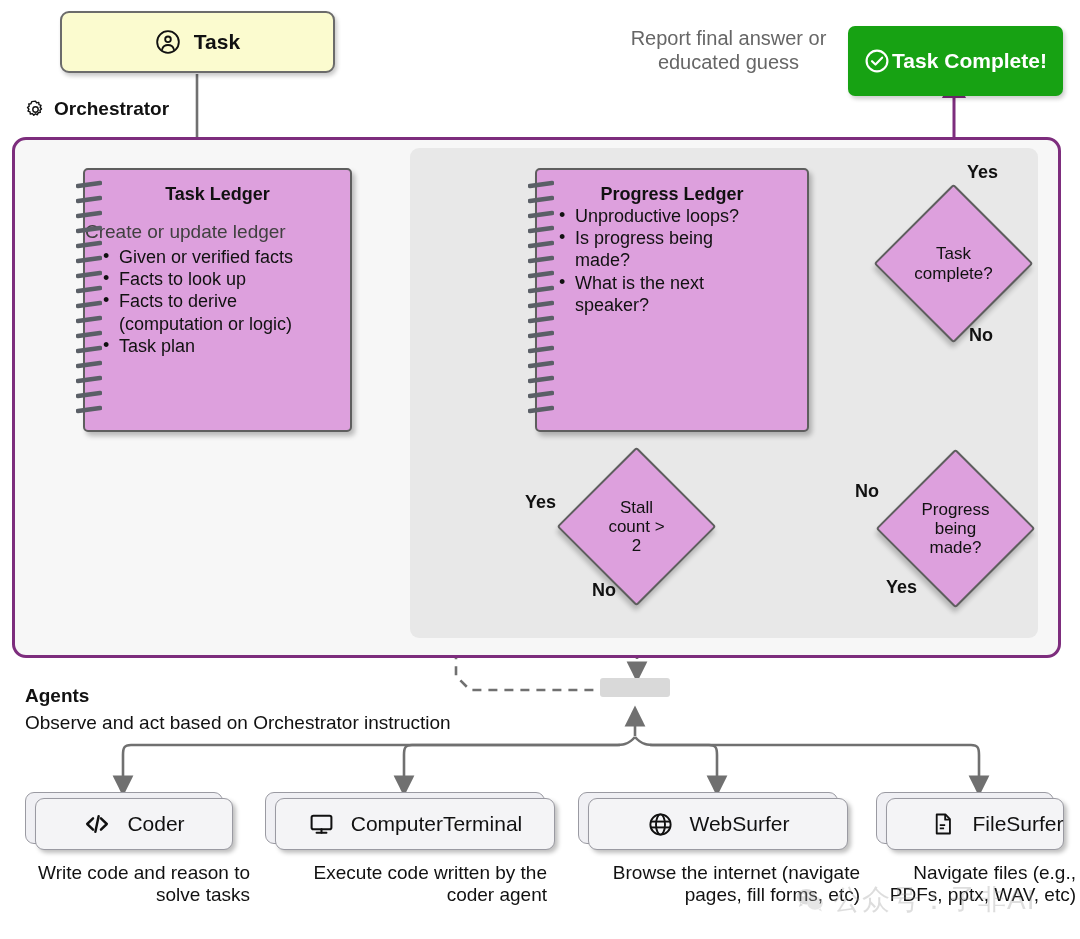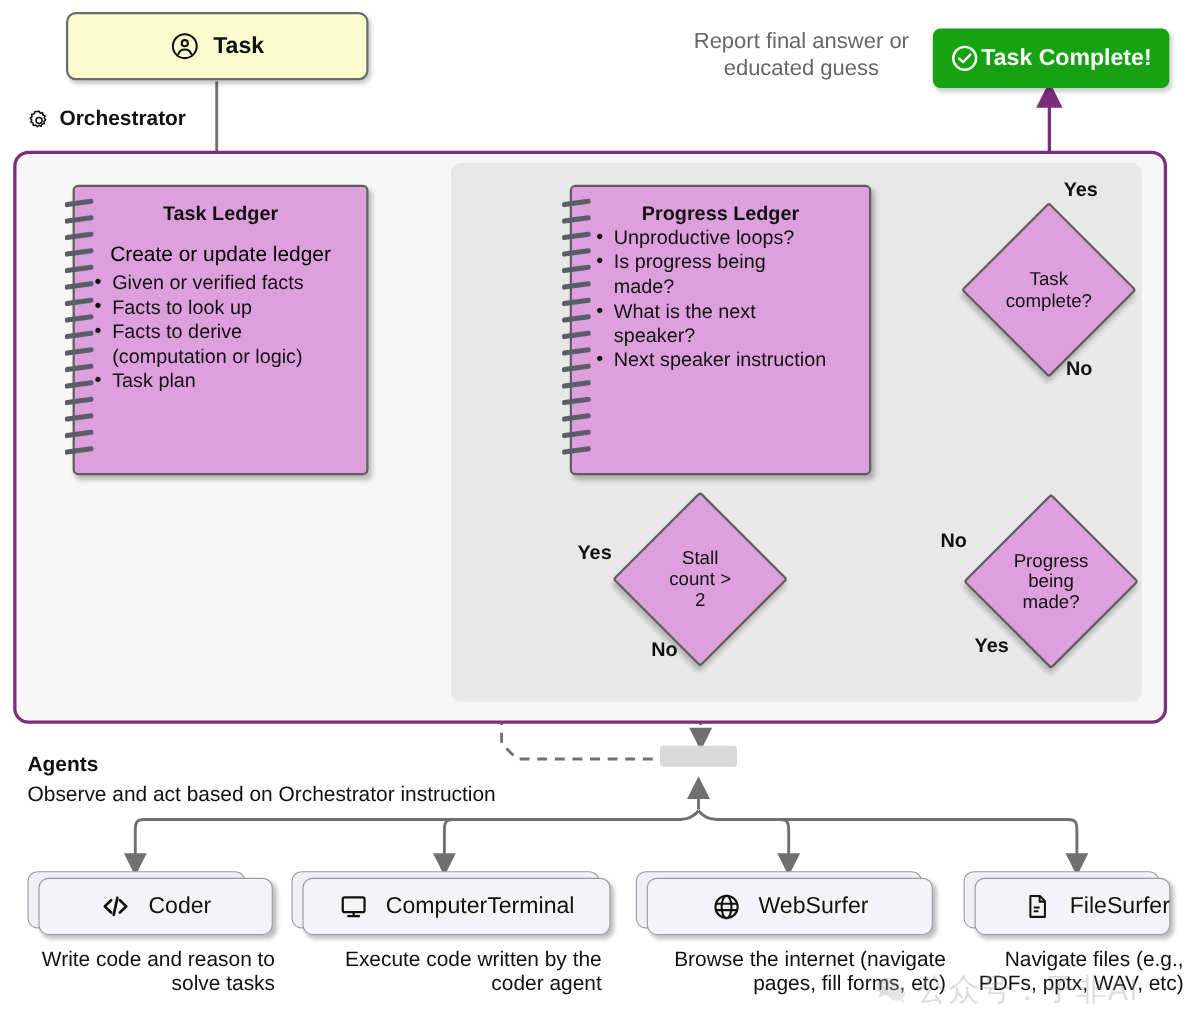--- a/index.html
+++ b/index.html
@@ -29,24 +29,25 @@
   }
   .inner-panel{
     left:410px;top:148px;width:628px;height:490px;
     background:#e8e8e8;border-radius:9px;
   }
 
   
   .ledger{
     background:#dda0dd;border:2px solid #5e5e5e;border-radius:5px;
     box-shadow:3px 4px 5px rgba(0,0,0,.25);
+    margin-left:17px;
   }
   .ledger .spiral{position:absolute;left:-9px;top:10px;bottom:10px;width:26px;}
   .ledger-title{text-align:center;font-size:18px;font-weight:bold;color:#111;margin:14px 0 0 0;}
-  .ledger-sub{text-align:center;font-size:19px;color:#000000;margin:16px 0 4px 0;}
+  .ledger-sub{font-size:19px;color:#404040;margin:16px 0 4px 0;}
   .ledger ul{margin:0;padding:0 8px 0 34px;list-style:none;}
   .ledger li{font-size:18px;color:#111;line-height:1.18;margin:1px 0;position:relative;}
   .ledger li:before{content:"\2022";position:absolute;left:-16px;top:-1px;font-size:18px;}
   .ledger li.cont:before{content:"";}
 
   .task-ledger{left:66px;top:168px;width:269px;height:264px;}
   .prog-ledger{left:518px;top:168px;width:274px;height:264px;}
   .prog-ledger ul{padding-left:38px;}
 
   
@@ -70,21 +71,21 @@
   .elabel{font-size:18px;font-weight:bold;color:#111;white-space:nowrap;}
 
   
   .report-txt{
     left:606px;top:26px;width:245px;text-align:center;
     font-size:20px;color:#666;line-height:1.2;
   }
 
   
   .complete-btn{
-    left:848px;top:26px;width:215px;height:54px;
+    left:848px;top:26px;width:215px;height:70px;
     background:#17a213;border-radius:7px;
     display:flex;align-items:center;justify-content:center;gap:2px;
     box-shadow:2px 3px 4px rgba(0,0,0,.2);
   }
   .complete-btn .lbl{font-size:21px;font-weight:bold;color:#fff;}
 
   
   .agents-title{left:25px;top:685px;font-size:19px;font-weight:bold;color:#111;}
   .agents-sub{left:25px;top:712px;font-size:19px;color:#111;}
 
@@ -99,21 +100,21 @@
   }
   .agent-stackback{
     background:#f0f0f4;border:1.5px solid #9a9aa2;border-radius:9px;
   }
   .agent-card .lbl{font-size:21px;color:#111;}
   .agent-desc{
     text-align:right;font-size:19px;color:#111;line-height:1.18;
   }
 
   .ag1-back{left:25px;top:792px;width:198px;height:52px;}
-  .ag1{left:35px;top:798px;width:213px;height:52px;}
+  .ag1{left:35px;top:798px;width:198px;height:52px;}
   .ag1-desc{left:0px;top:862px;width:250px;}
 
   .ag2-back{left:265px;top:792px;width:280px;height:52px;}
   .ag2{left:275px;top:798px;width:280px;height:52px;}
   .ag2-desc{left:264px;top:862px;width:283px;}
 
   .ag3-back{left:578px;top:792px;width:260px;height:52px;}
   .ag3{left:588px;top:798px;width:260px;height:52px;}
   .ag3-desc{left:570px;top:862px;width:290px;}
 
@@ -287,21 +288,20 @@
         <line x1="2" y1="231" x2="24" y2="228"></line>
       </g>
     </svg>
     <div class="ledger-title">Progress Ledger</div>
     <ul>
       <li>Unproductive loops?</li>
       <li>Is progress being</li>
       <li class="cont">made?</li>
       <li>What is the next</li>
       <li class="cont">speaker?</li>
-      <li>Next speaker instruction</li>
     </ul>
   </div>
 
   <div class="abs diamond d-taskcomplete">
     <div class="dtxt">
       <span>
         <span>Task</span><br>
         <span>complete?</span>
       </span>
     </div>

